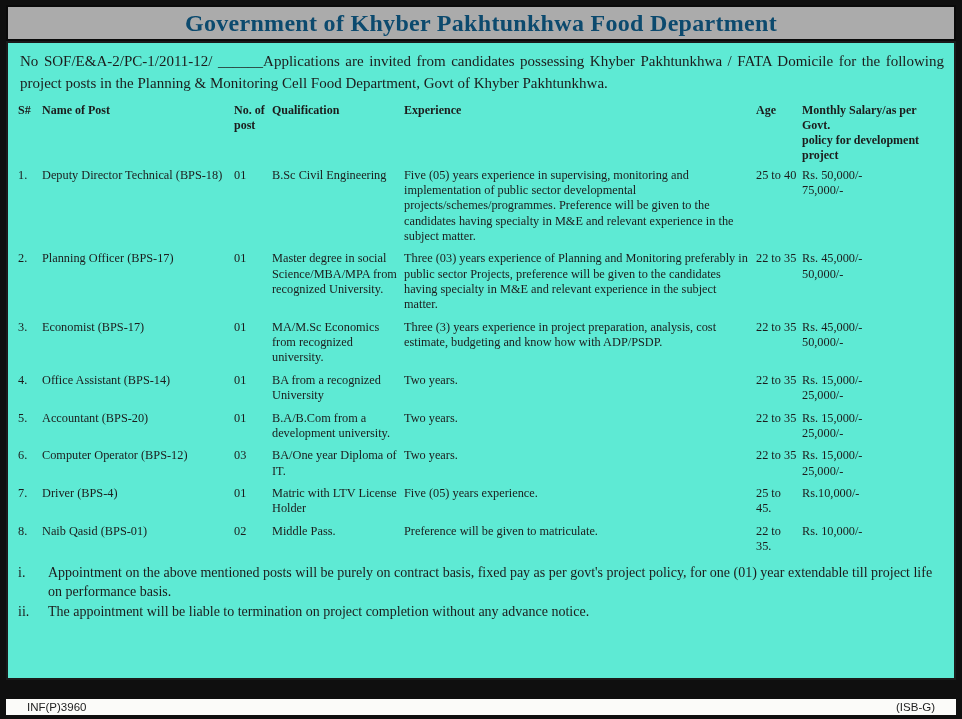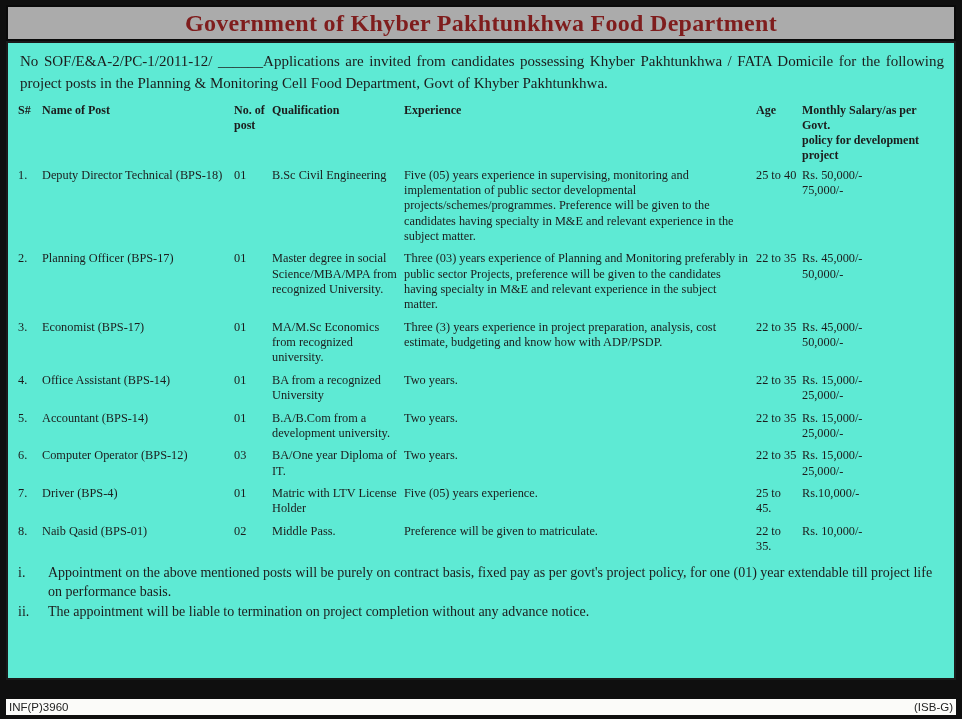--- a/index.html
+++ b/index.html
@@ -7,21 +7,21 @@
     width:962px;height:719px;box-sizing:border-box;
     background:#0f0f0f;
     display:flex;flex-direction:column;
     padding:5px 6px 4px 6px;
     font-family:"Liberation Serif",serif;color:#1c1c1c;
     overflow:hidden;
   }
   .dept-bar{
     background:#ababab;border:2px solid #0a0a0a;
     height:32px;line-height:32px;text-align:center;
-    font-size:24px;font-weight:bold;color:#7f1d1d;
+    font-size:24px;font-weight:bold;color:#0c4a6e;
     letter-spacing:0.3px;flex:0 0 auto;
   }
   .title-band{
     height:58px;line-height:60px;text-align:center;
     color:#ffffff;font-size:45px;font-weight:bold;
     letter-spacing:1px;flex:0 0 auto;
     font-family:"Liberation Serif",serif;
     white-space:nowrap;
   }
   .content-box{
@@ -52,21 +52,21 @@
   .col-age{width:46px;}
   .col-salary{width:146px;}
   .notes{margin-top:3px;}
   .note-row{display:flex;font-size:14px;line-height:1.3;margin-bottom:2px;}
   .note-num{width:30px;flex:0 0 auto;}
   .note-text{flex:1 1 auto;text-align:left;}
   .bottom-strip{
     flex:0 0 auto;height:16px;margin-top:19px;background:#fbfbf9;
     display:flex;justify-content:space-between;align-items:center;
     font-family:"Liberation Sans",sans-serif;font-size:11.5px;
-    color:#222;padding:0 3px;
+    color:#222;padding:0 21px;
   }
 </style>
 </head>
 <body>
 
 <div class="page">
 
   <div class="dept-bar">
     <span>Government of Khyber Pakhtunkhwa Food Department</span>
   </div>
@@ -135,21 +135,21 @@
             <td class="col-post">Office Assistant (BPS-14)</td>
             <td class="col-count">01</td>
             <td class="col-qualification">BA from a recognized University</td>
             <td class="col-experience">Two years.</td>
             <td class="col-age">22 to 35</td>
             <td class="col-salary">Rs. 15,000/-
 25,000/-</td>
           </tr>
           <tr>
             <td class="col-sno">5.</td>
-            <td class="col-post">Accountant (BPS-14)</td>
+            <td class="col-post">Accountant (BPS-20)</td>
             <td class="col-count">01</td>
             <td class="col-qualification">B.A/B.Com from a development university.</td>
             <td class="col-experience">Two years.</td>
             <td class="col-age">22 to 35</td>
             <td class="col-salary">Rs. 15,000/-
 25,000/-</td>
           </tr>
           <tr>
             <td class="col-sno">6.</td>
             <td class="col-post">Computer Operator (BPS-12)</td>

